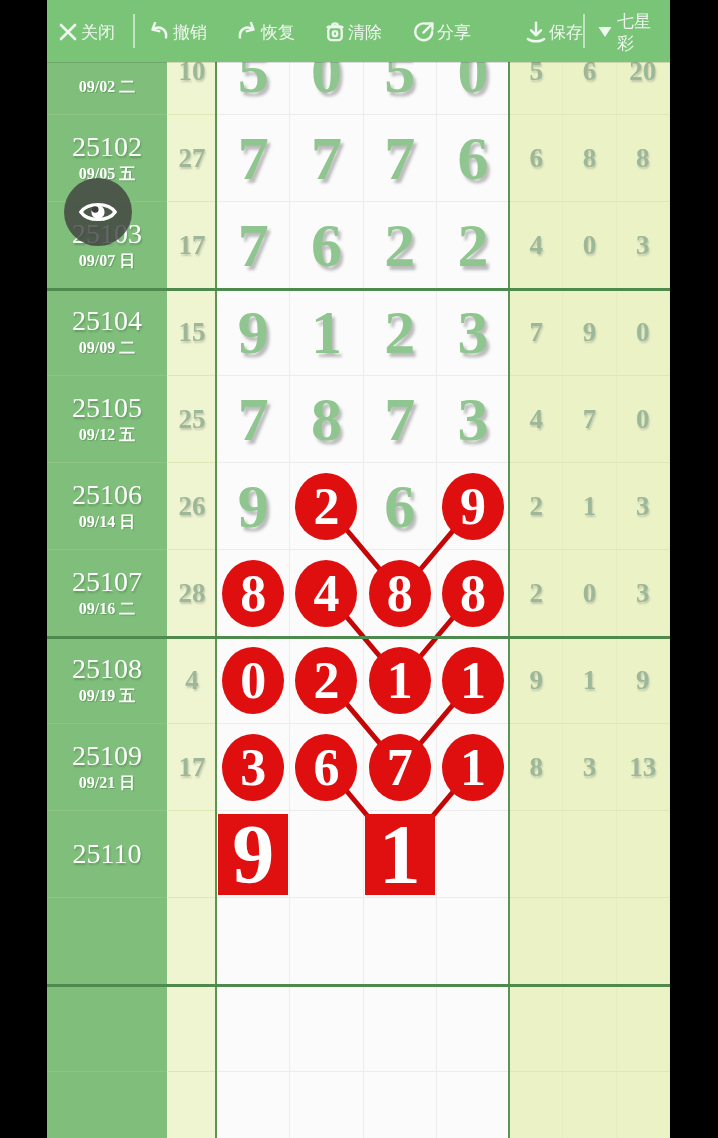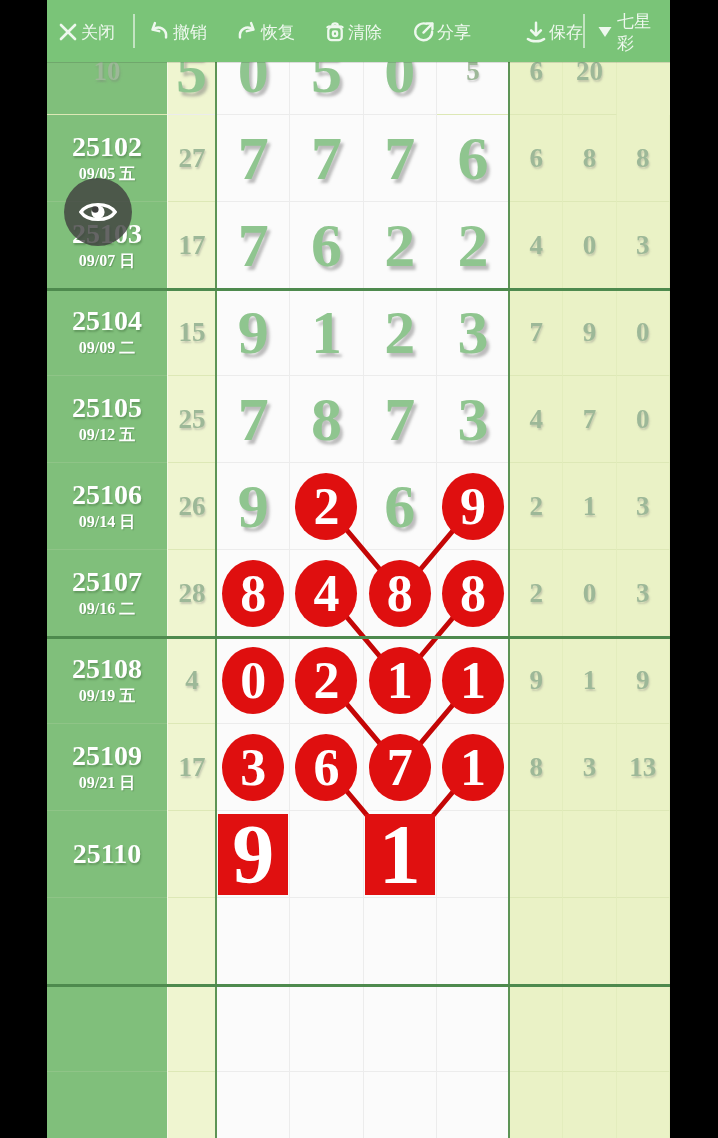--- a/index.html
+++ b/index.html
@@ -14,21 +14,21 @@
       #eaf2c6 463px,#eaf2c6 623px);}
   .rows{position:absolute;left:0;top:28px;width:623px;}
   .row{display:grid;grid-template-columns:120px 50px 73.25px 73.25px 73.25px 73.25px 53.34px 53.33px 53.33px;
        height:87px;}
   .cell{position:relative;display:flex;align-items:center;justify-content:center;}
   .cell.period{border-bottom:1px solid #8fc487;flex-direction:column;}
   .cell.streak{border-bottom:1px solid #dde8b6;}
   .cell.digit{border-bottom:1px solid #ececec;border-right:1px solid #ececec;}
   .cell.digit:last-of-type{border-right:none;}
   .cell.right{border-bottom:1px solid #dde8b6;border-right:1px solid #e3edbd;}
-  .pnum{min-height:30px;color:#fff;font-weight:700;font-size:28px;line-height:30px;
+  .pnum{min-height:30px;color:#fff;font-weight:400;font-size:28px;line-height:30px;
         text-shadow:1px 2px 2px rgba(40,80,40,.35);}
   .pdate{color:#fff;font-weight:700;font-size:16px;line-height:20px;margin-top:2px;
          font-family:"Liberation Serif",serif;text-shadow:1px 1px 1px rgba(40,80,40,.3);}
   .snum,.rnum{color:#9db898;font-weight:700;font-size:27px;
               text-shadow:1px 2px 2px rgba(120,120,120,.35);text-align:center;}
   .dnum{color:#8fc58f;font-weight:700;font-size:62px;
         text-shadow:3px 4px 3px rgba(110,110,110,.45);}
   .circle{position:relative;z-index:3;width:62px;height:67px;border-radius:50%;
           background:#df0f0f;color:#fff;font-weight:700;font-size:52px;
           display:flex;align-items:center;justify-content:center;}
@@ -57,20 +57,24 @@
 <body>
 
 <div class="screen">
 
   <div class="table-area">
     <div class="vline light" style="left:120px"></div>
     <div class="vline" style="left:168px"></div>
     <div class="vline" style="left:461px"></div>
     <div class="rows" id="rows">
         <div class="row">
+          <div class="cell period">
+            <span class="pnum"></span>
+            <span class="pdate">09/02 二</span>
+          </div>
           <div class="cell streak">
             <span class="snum">10</span>
           </div>
           <div class="cell digit">
             <span class="dnum">5</span>
           </div>
           <div class="cell digit">
             <span class="dnum">0</span>
           </div>
           <div class="cell digit">

